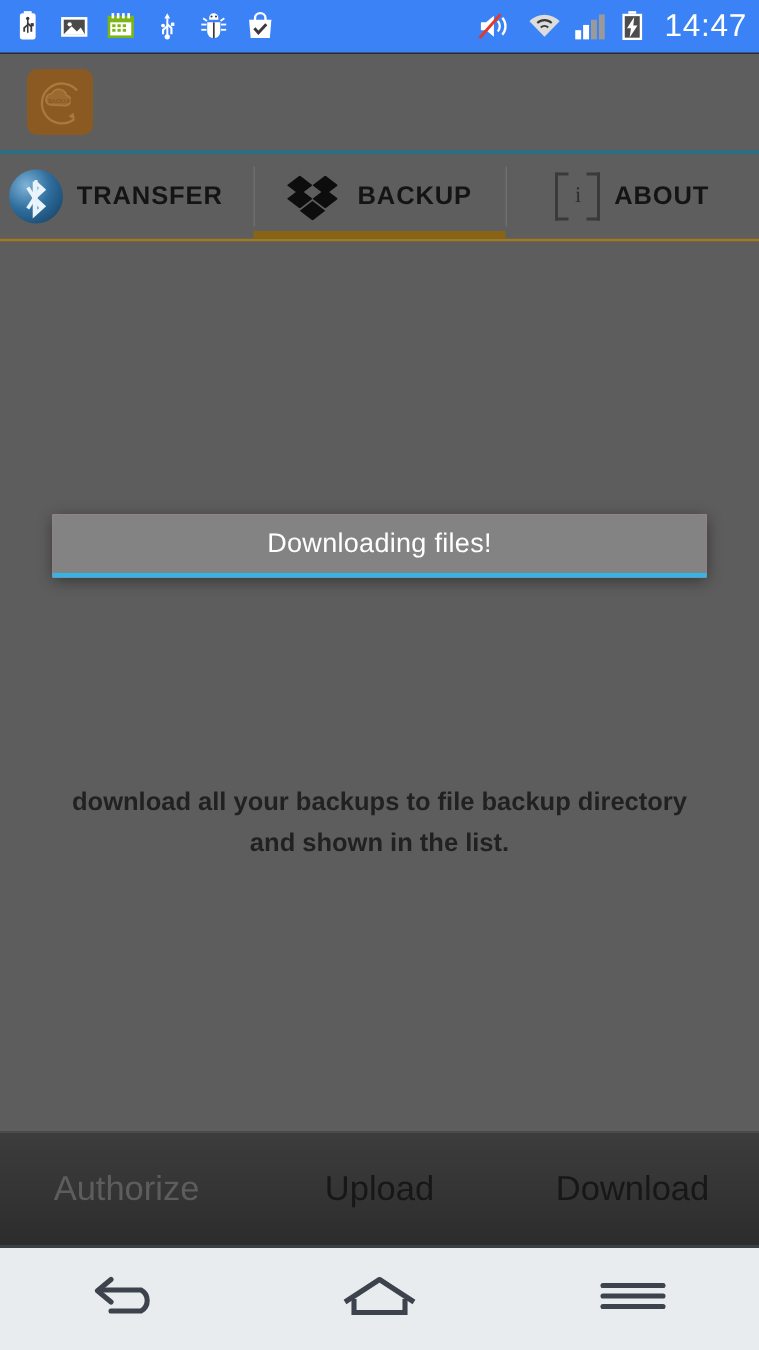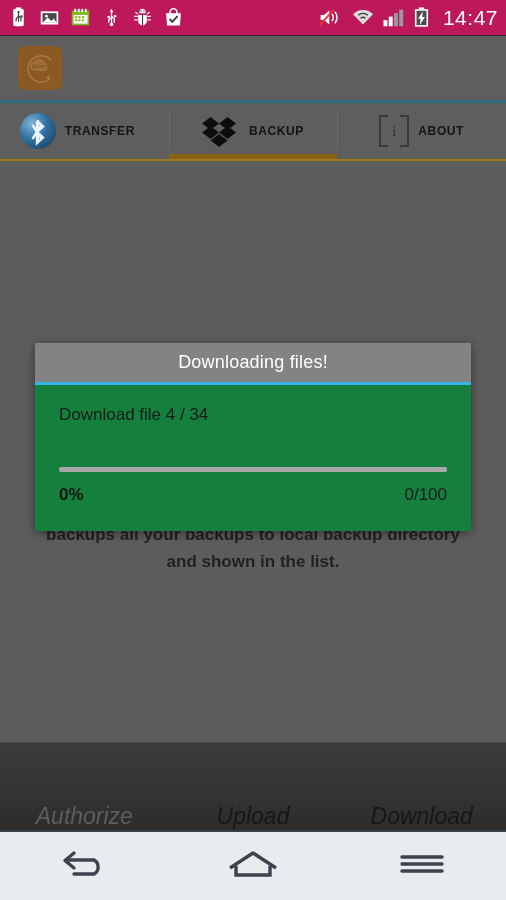--- a/index.html
+++ b/index.html
@@ -7,21 +7,21 @@
   body {
     font-family:"Liberation Sans", sans-serif;
     background:#5d5d5d;
     overflow:hidden;
     position:relative;
   }
 
   
   #status-bar {
     height:36px; width:506px;
-    background:#be185d;
+    background:#3b82f6;
     display:flex; align-items:center;
     padding:0 8px;
     position:relative;
     border-bottom:1px solid #2a2a2a;
   }
   .sb-left { display:flex; align-items:center; gap:10px; flex:1; }
   .sb-right { display:flex; align-items:center; gap:7px; }
   .sb-ico { width:21px; height:21px; position:relative; display:block; }
   .sb-time {
     color:#ffffff; font-size:21px; letter-spacing:0.5px;
@@ -49,21 +49,21 @@
   }
   .tab {
     flex:1; display:flex; align-items:center; justify-content:center;
     gap:9px; position:relative;
   }
   .tab + .tab::before {
     content:""; position:absolute; left:0; top:8px; bottom:8px;
     width:1px; background:#6e6e6e;
   }
   .tab-label {
-    font-size:12px; font-weight:bold; color:#141414;
+    font-size:17px; font-weight:bold; color:#141414;
     letter-spacing:0.6px; white-space:nowrap;
   }
   .tab-underline {
     position:absolute; left:0; right:0; bottom:0; height:5px;
     background:transparent;
   }
   .tab.selected .tab-underline { background:#8a6415; }
   #tab-bottom-rule { height:2px; background:#a07a1c; }
 
   
@@ -121,21 +121,21 @@
     text-align:center;
     font-size:17px; font-weight:bold; line-height:27px;
     color:#1c1c1c; padding:0 40px;
     opacity:.92;
   }
 
   
   #dialog {
     position:absolute;
     left:35px; top:343px; width:436px;
-    background:#15803d;
+    background:#f9a8d4;
     box-shadow:0 2px 10px rgba(0,0,0,.45);
     z-index:10;
   }
   #dialog-header {
     background:#838383; height:39px;
     display:flex; align-items:center; justify-content:center;
   }
   #dialog-title {
     color:#ffffff; font-size:18px; letter-spacing:.2px;
   }
@@ -150,25 +150,24 @@
   #progress-fill { height:100%; width:0%; background:#33b5e5; }
   #progress-row {
     display:flex; justify-content:space-between; align-items:baseline;
     margin-top:13px;
   }
   #progress-percent { font-size:17px; font-weight:bold; color:#131313; }
   #progress-count   { font-size:17px; color:#1b1b1b; }
 
   
   #action-bar {
-    position:absolute; left:0; right:0; bottom:70px; height:88px;
+    position:absolute; left:0; right:0; bottom:70px; height:76px;
     background:linear-gradient(#3c3c3c 0%, #343434 55%, #2c2c2c 100%);
-    display:flex; align-items:flex-end;
+    display:flex; align-items:center;
     border-top:1px solid #4a4a4a;
-    font-style:italic;
   }
   .action-btn {
     flex:1; text-align:center; font-size:23px;
     color:#171717;
   }
   .action-btn.disabled { color:#5d5d5d; }
 
   
   #nav-bar {
     position:absolute; left:0; right:0; bottom:0; height:70px;
@@ -360,38 +359,28 @@
       <span class="i">i</span>
     </span>
     <span class="tab-label">ABOUT</span>
     <span class="tab-underline"></span>
   </div>
 
 </div>
 <div id="tab-bottom-rule"></div>
 
 <div id="content">
-  <div id="bg-text">backups all your backups to local backup directory and shown in the list.</div>
+  <div id="bg-text">download all your backups to file backup directory and shown in the list.</div>
 </div>
 
 <div id="dialog">
   <div id="dialog-header">
     <span id="dialog-title">Downloading files!</span>
   </div>
   <div id="dialog-accent"></div>
-  <div id="dialog-body">
-    <div id="dialog-message">Download file 4 / 34</div>
-    <div id="progress-track">
-      <div id="progress-fill" style="width: 0%;"></div>
-    </div>
-    <div id="progress-row">
-      <span id="progress-percent">0%</span>
-      <span id="progress-count">0/100</span>
-    </div>
-  </div>
 </div>
 
 <div id="action-bar">
   <div class="action-btn disabled">Authorize</div>
   <div class="action-btn">Upload</div>
   <div class="action-btn">Download</div>
 </div>
 
 <div id="nav-bar">
   <div class="nav-btn">

